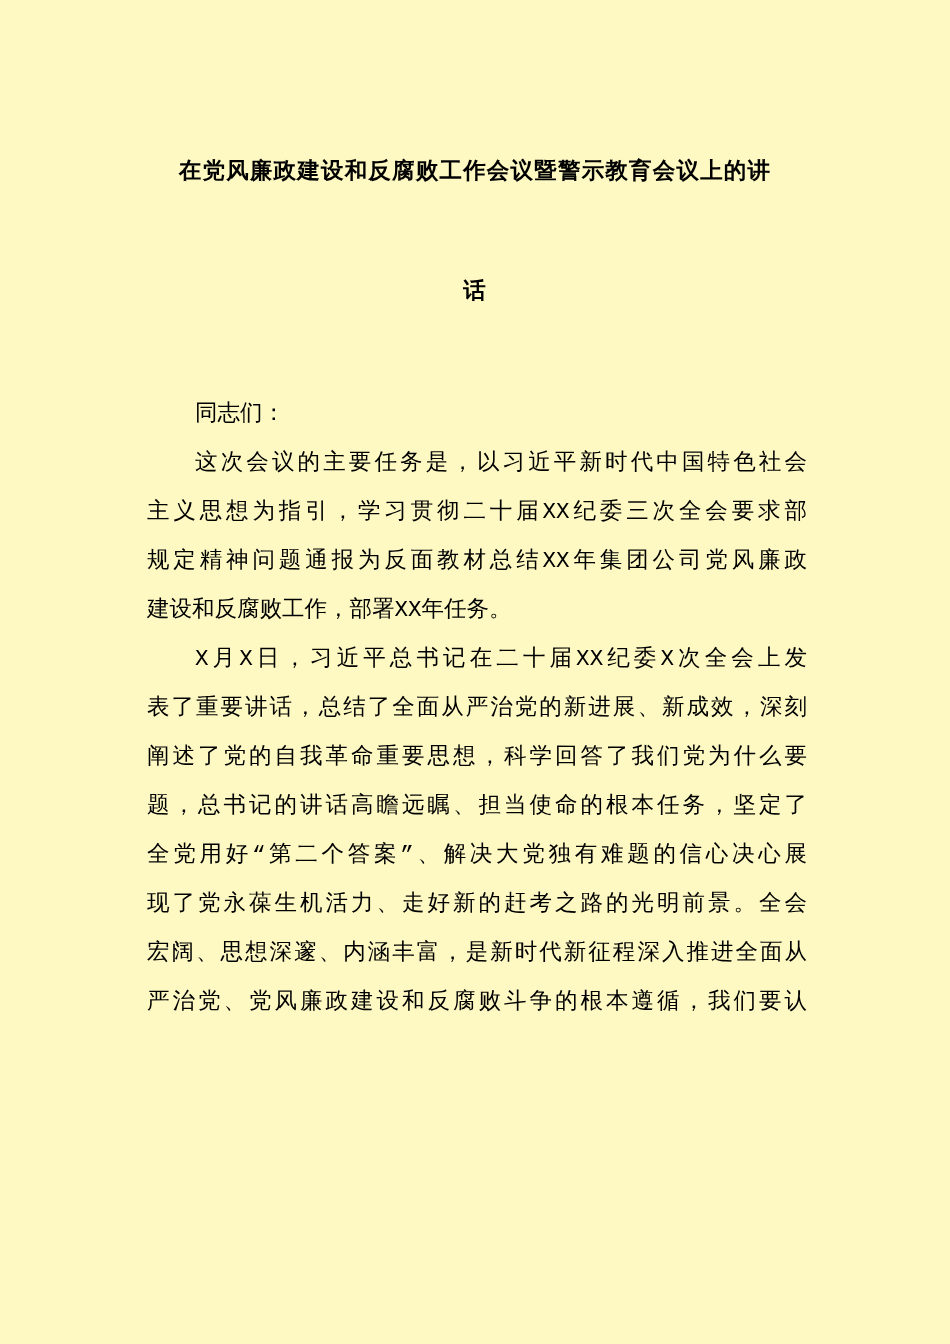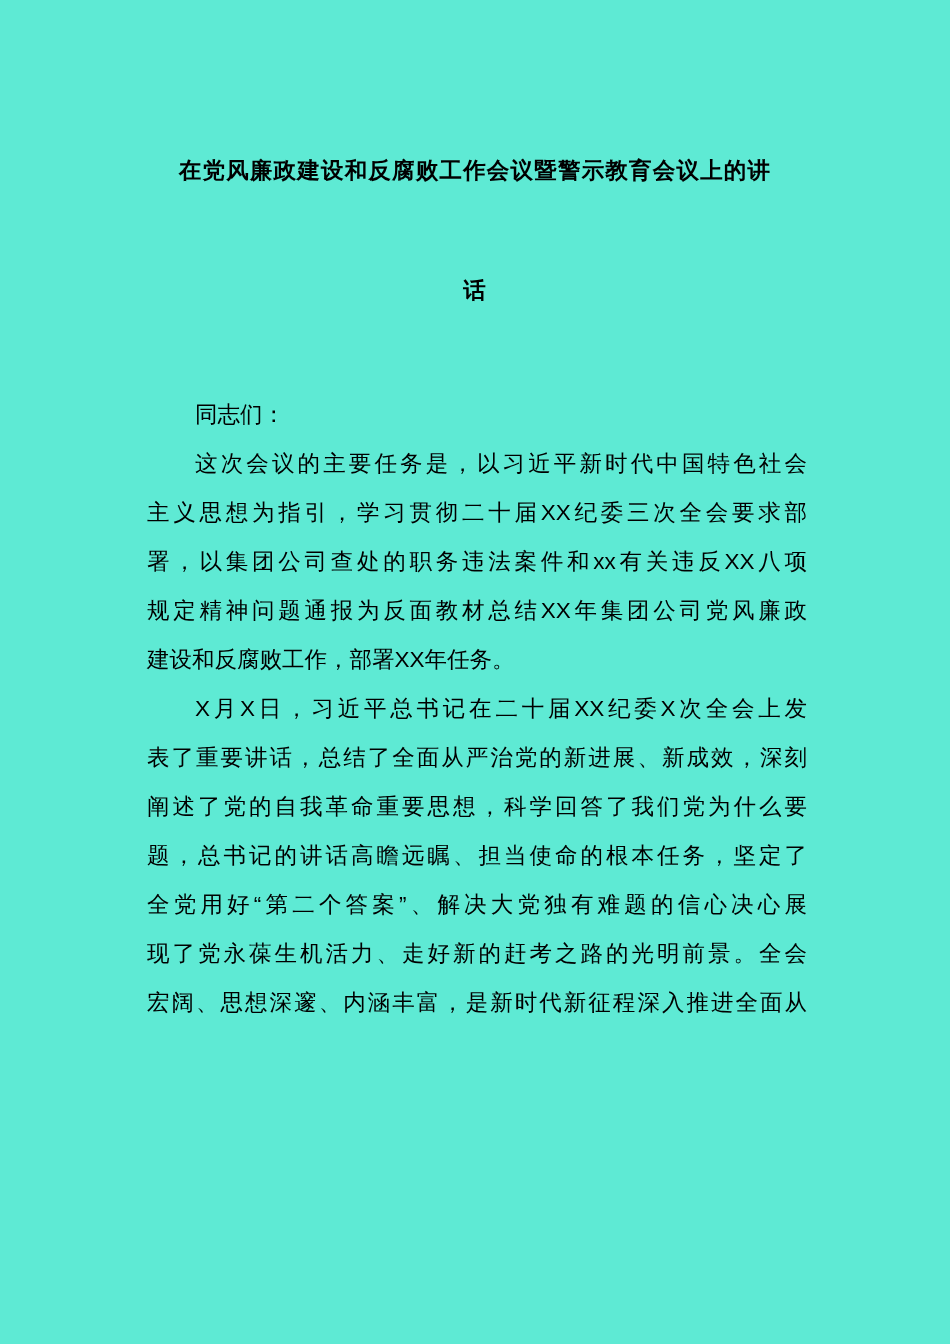--- a/index.html
+++ b/index.html
@@ -14,21 +14,21 @@
       overflow: hidden;
       font-family: "DejaVu Serif", "Liberation Serif", serif;
       color: #000000;
     }
     .page {
       position: absolute;
       left: 0;
       top: 0;
       width: 950px;
       height: 1344px;
-      background: #5eead4;
+      background: #fef9c3;
     }
     .title {
       position: absolute;
       left: 140px;
       width: 670px;
       text-align: center;
       font-family: "DejaVu Sans", "Liberation Sans", sans-serif;
       font-weight: bold;
       font-size: 22.5px;
       letter-spacing: 1.2px;
@@ -44,21 +44,21 @@
       width: 660px;
     }
     .line {
       display: block;
       height: 49px;
       line-height: 49px;
       font-size: 22.5px;
       white-space: nowrap;
       text-align: justify;
       text-align-last: justify;
-      font-family: Liberation Sans, sans-serif;
+      font-family: Liberation Mono, monospace;
       font-weight: normal;
       letter-spacing: 0;
     }
     .line.indent { padding-left: 48px; }
     .line.last { text-align-last: left; }
   </style>
 </head>
 <body>
 
 <div class="page">
@@ -66,29 +66,29 @@
   <div class="title l1">在党风廉政建设和反腐败工作会议暨警示教育会议上的讲</div>
   <div class="title l2">话</div>
 
   <div class="body-text">
 
     <span class="line indent last">同志们：</span>
 
     <div>
       <span class="line indent">这次会议的主要任务是，以习近平新时代中国特色社会</span>
       <span class="line">主义思想为指引，学习贯彻二十届XX纪委三次全会要求部</span>
-      <span class="line">署，以集团公司查处的职务违法案件和xx有关违反XX八项</span>
       <span class="line">规定精神问题通报为反面教材总结XX年集团公司党风廉政</span>
       <span class="line last">建设和反腐败工作，部署XX年任务。</span>
     </div>
 
     <div>
       <span class="line indent">X月X日，习近平总书记在二十届XX纪委X次全会上发</span>
       <span class="line">表了重要讲话，总结了全面从严治党的新进展、新成效，深刻</span>
       <span class="line">阐述了党的自我革命重要思想，科学回答了我们党为什么要</span>
       <span class="line">题，总书记的讲话高瞻远瞩、担当使命的根本任务，坚定了</span>
       <span class="line">全党用好“第二个答案”、解决大党独有难题的信心决心展</span>
       <span class="line">现了党永葆生机活力、走好新的赶考之路的光明前景。全会</span>
       <span class="line">宏阔、思想深邃、内涵丰富，是新时代新征程深入推进全面从</span>
+      <span class="line">严治党、党风廉政建设和反腐败斗争的根本遵循，我们要认</span>
     </div>
 
   </div>
 </div>
 
 </body></html>

